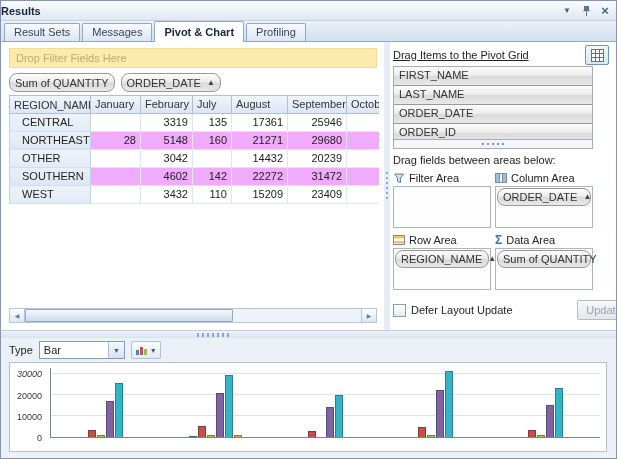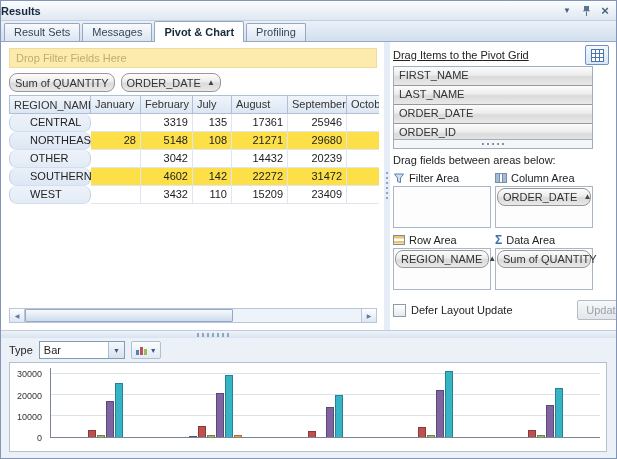--- a/index.html
+++ b/index.html
@@ -27,23 +27,23 @@
 
   
   .dropbanner{position:absolute;left:8px;top:6px;width:368px;height:20px;background:#fdebad;border:1px solid #eedc9a;color:#c0ab6f;line-height:18px;padding-left:6px;}
   .fieldrow{position:absolute;left:8px;top:31px;display:flex;gap:6px;}
   .fbtn{height:19px;min-width:84px;display:inline-flex;align-items:center;justify-content:space-between;padding:0 5px;background:linear-gradient(#fdfdfd,#ececec 45%,#dadada 55%,#e9e9e9);border:1px solid #989898;border-radius:8px;color:#333;white-space:nowrap;}
   .sorticon{font-size:8px;color:#444;margin-left:6px;line-height:1;}
   .ptable{position:absolute;left:8px;top:53px;width:370px;overflow:hidden;}
   .prow{display:flex;width:378px;}
   .hcell{background:linear-gradient(#f0f5fb,#dce6f3);border-top:1px solid #aebfd6;border-right:1px solid #aebfd6;border-bottom:1px solid #aebfd6;padding:2px 4px;height:19px;color:#333;white-space:nowrap;overflow:hidden;}
   .hcell.first{border-left:1px solid #aebfd6;display:flex;justify-content:space-between;align-items:center;}
-  .rhcell{background:linear-gradient(#eef3fa,#e2ebf6);border-left:1px solid #c3d1e4;border-right:1px solid #c3d1e4;border-bottom:1px solid #d4dfee;padding:2px 20px;height:18px;white-space:nowrap;border-radius:8px;}
+  .rhcell{background:linear-gradient(#eef3fa,#e2ebf6);border-left:1px solid #c3d1e4;border-right:1px solid #c3d1e4;border-bottom:1px solid #d4dfee;padding:2px 12px;height:18px;white-space:nowrap;}
   .dcell{border-right:1px solid #dfe6f0;border-bottom:1px solid #dfe6f0;text-align:right;padding:2px 4px;height:18px;background:#fff;}
-  .prow.alt .dcell{background:#fde047;}
+  .prow.alt .dcell{background:#f0abfc;}
   .prow.alt .rhcell{background:linear-gradient(#e9f0f8,#dde7f4);}
   .cw0{width:82px;flex:none;} .cw1{width:50px;flex:none;} .cw2{width:52px;flex:none;}
   .cw3{width:39px;flex:none;} .cw4{width:56px;flex:none;} .cw5{width:59px;flex:none;} .cw6{width:40px;flex:none;}
 
   .hscroll{position:absolute;left:8px;bottom:7px;width:368px;height:15px;border:1px solid #b7c6da;background:#eef3f9;display:flex;}
   .harrow{width:15px;flex:none;background:linear-gradient(#fdfdfe,#dde6f2);color:#5a7aa0;font-size:6px;display:flex;align-items:center;justify-content:center;}
   .harrow.left{border-right:1px solid #b7c6da;}
   .harrow.right{border-left:1px solid #b7c6da;}
   .htrack{flex:1;position:relative;}
   .hthumb{position:absolute;left:0;top:0;width:62%;height:13px;background:linear-gradient(#f6f9fc,#cddbed);border:1px solid #93a9c6;border-radius:1px;}
@@ -148,21 +148,21 @@
           <div class="dcell cw2">3319</div>
           <div class="dcell cw3">135</div>
           <div class="dcell cw4">17361</div>
           <div class="dcell cw5">25946</div>
           <div class="dcell cw6"></div>
         </div>
         <div class="prow alt">
           <div class="rhcell cw0">NORTHEAST</div>
           <div class="dcell cw1">28</div>
           <div class="dcell cw2">5148</div>
-          <div class="dcell cw3">108</div>
+          <div class="dcell cw3">160</div>
           <div class="dcell cw4">21271</div>
           <div class="dcell cw5">29680</div>
           <div class="dcell cw6"></div>
         </div>
         <div class="prow">
           <div class="rhcell cw0">OTHER</div>
           <div class="dcell cw1"></div>
           <div class="dcell cw2">3042</div>
           <div class="dcell cw3"></div>
           <div class="dcell cw4">14432</div>
@@ -318,21 +318,21 @@
           </svg>
         <span>▼</span>
       </div>
     </div>
 
     <div class="chartbox">
       <div class="yaxis" id="yaxis">
           <div class="ytick" style="bottom: calc(0% - 5px);">0</div>
           <div class="ytick" style="bottom: calc(30.303% - 5px);">10000</div>
           <div class="ytick" style="bottom: calc(60.6061% - 5px);">20000</div>
-          <div class="ytick" style="bottom: calc(90.9091% - 5px);">30000</div>
+          <div class="ytick" style="bottom: calc(90.9091% - 5px); font-style: italic;">30000</div>
         </div>
       <div class="plot" id="plot">
           <div class="gridline" style="bottom: 30.303%;"></div>
           <div class="gridline" style="bottom: 60.6061%;"></div>
           <div class="gridline" style="bottom: 90.9091%;"></div>
           <div class="bargroup">
             <div class="bar" style="height: 0%;"></div>
             <div class="bar filled" style="height: 10.0576%; background: rgb(192, 80, 77); min-height: 2px;"></div>
             <div class="bar filled" style="height: 0.409091%; background: rgb(155, 187, 89); min-height: 2px;"></div>
             <div class="bar filled" style="height: 52.6091%; background: rgb(128, 100, 162); min-height: 2px;"></div>

